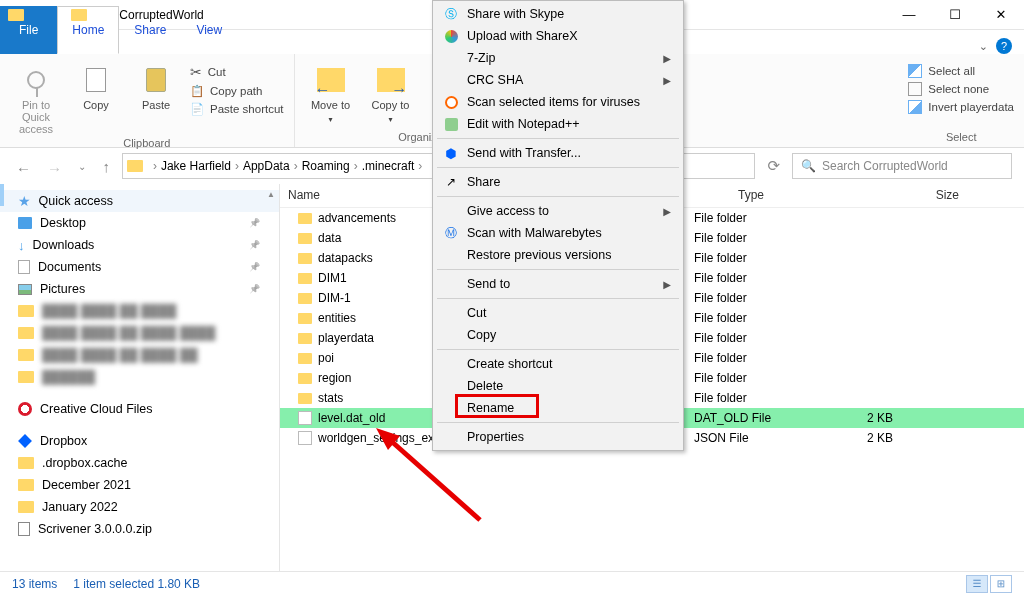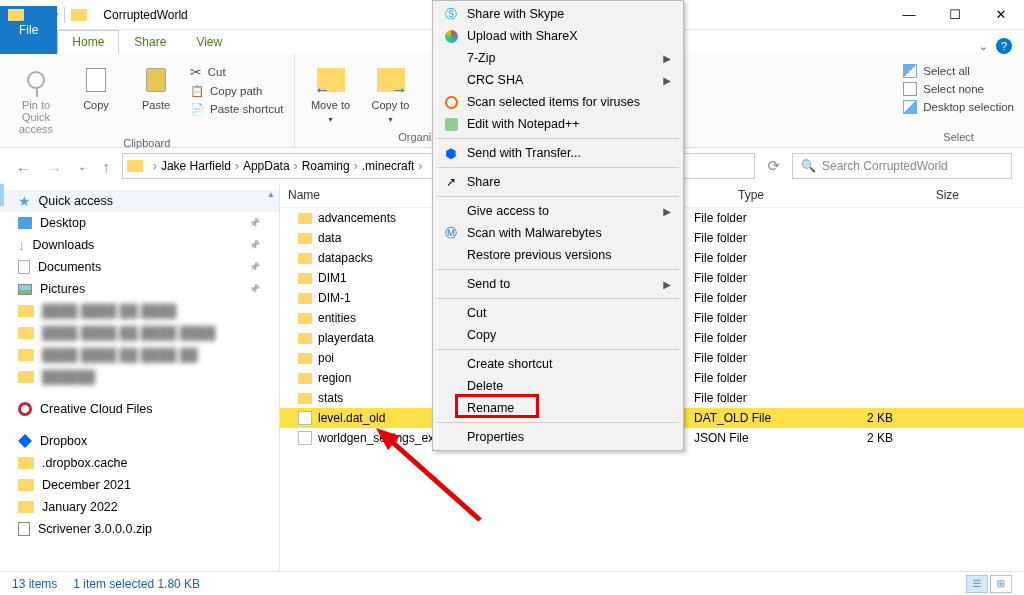--- a/index.html
+++ b/index.html
@@ -3,26 +3,26 @@
 <meta charset="utf-8">
 <style>
 * { box-sizing: border-box; margin: 0; padding: 0; font-family: "Segoe UI", Tahoma, sans-serif; }
 body { width: 1024px; height: 595px; background: #fff; overflow: hidden; font-size: 12px; position: relative; }
 
 .titlebar { height: 30px; display: flex; align-items: center; background: #fff; border-bottom: 1px solid #e5e5e5; }
 .qa-icons { display: flex; align-items: center; gap: 6px; padding: 0 8px; }
 .folder-icon-sm { width: 16px; height: 12px; background: #ffd869; border-radius: 1px; display: inline-block; position: relative; }
 .qa-sep { width: 1px; height: 16px; background: #ccc; }
 .qa-check { color: #555; }
-.title-text { margin-left: 8px; color: #000; }
+.title-text { margin-left: 24px; color: #000; }
 .win-controls { margin-left: auto; display: flex; }
 .win-btn { width: 46px; height: 30px; display: flex; align-items: center; justify-content: center; color: #000; font-size: 13px; }
 
 .tabs { height: 24px; display: flex; align-items: flex-end; background: #fff; }
-.tab { padding: 4px 14px; font-size: 12px; color: #4d7c0f; border: 1px solid transparent; }
+.tab { padding: 16px 14px; font-size: 12px; color: #1d4ed8; border: 1px solid transparent; }
 .tab.file { background: #1979ca; color: #fff; padding: 16px 18px; }
 .tab.active { background: #fff; border: 1px solid #ccc; border-bottom-color: #fff; }
 .help-dot { margin-left: auto; display: flex; align-items: center; gap: 8px; padding-right: 12px; color: #666; }
 .help-circle { width: 16px; height: 16px; border-radius: 50%; background: #0078d4; color: #fff; display: flex; align-items: center; justify-content: center; font-size: 11px; }
 
 .ribbon { height: 94px; background: #fbfbfb; border-bottom: 1px solid #ddd; display: flex; }
 .rgroup { border-right: 1px solid #e5e5e5; padding: 4px 10px; display: flex; flex-direction: column; }
 .rgroup-body { display: flex; gap: 8px; align-items: flex-start; flex: 1; }
 .rgroup-label { font-size: 11px; color: #666; text-align: center; padding-top: 2px; }
 .rbtn-lg { display: flex; flex-direction: column; align-items: center; width: 52px; gap: 3px; color: #444; text-align: center; font-size: 11px; line-height: 12px; padding-top: 6px; }
@@ -76,21 +76,21 @@
 .nav-scroll-ind::after { content: '▲'; font-size: 8px; color: #888; }
 
 .files { flex: 1; position: relative; }
 .file-headers { display: flex; height: 24px; border-bottom: 1px solid #eee; font-size: 12px; color: #333; gap: 22px; }
 .file-headers > div { padding: 4px 8px; }
 .col-name { width: 256px; }
 .col-date { width: 150px; }
 .col-type { width: 125px; }
 .col-size { width: 90px; text-align: right; }
 .file-row { display: flex; height: 20px; align-items: center; font-size: 12px; color: #000; }
-.file-row.selected { background: #fde047; }
+.file-row.selected { background: #86efac; }
 .file-row > div { padding: 0 8px; white-space: nowrap; overflow: hidden; }
 .file-ic { width: 14px; height: 14px; display: inline-block; margin-right: 6px; vertical-align: middle; }
 .folder-lg { background: #ffd869; border-radius: 1px; height: 11px; }
 .page-ic { background: #fff; border: 1px solid #bbb; }
 .name-cell { display: flex; align-items: center; padding-left: 18px !important; width: 256px; }
 
 .ctx-menu { position: absolute; left: 432px; top: 0; width: 252px; background: #f2f2f2; border: 1px solid #bcbcbc; box-shadow: 2px 2px 4px rgba(0,0,0,0.25); padding: 2px; z-index: 50; font-size: 12.5px; }
 .ctx-item { height: 22px; display: flex; align-items: center; padding: 0 30px 0 32px; position: relative; color: #000; }
 .ctx-item .sub-arrow { position: absolute; right: 10px; color: #555; font-size: 10px; }
 .ctx-icon { position: absolute; left: 8px; width: 16px; height: 16px; display: flex; align-items: center; justify-content: center; font-size: 12px; }
@@ -217,21 +217,21 @@
       <div class="rbtn-sm">
             <span class="select-ic sel-all"></span>
             <span>Select all</span>
           </div>
       <div class="rbtn-sm">
             <span class="select-ic sel-none"></span>
             <span>Select none</span>
           </div>
       <div class="rbtn-sm">
             <span class="select-ic sel-inv"></span>
-            <span>Desktop selection</span>
+            <span>Invert playerdata</span>
           </div>
     </div>
       </div>
     <div class="rgroup-label">Select</div>
   </div>
 </div>
 
 <div class="addrbar">
   <span class="nav-arrow">←</span>
   <span class="nav-arrow disabled">→</span>

